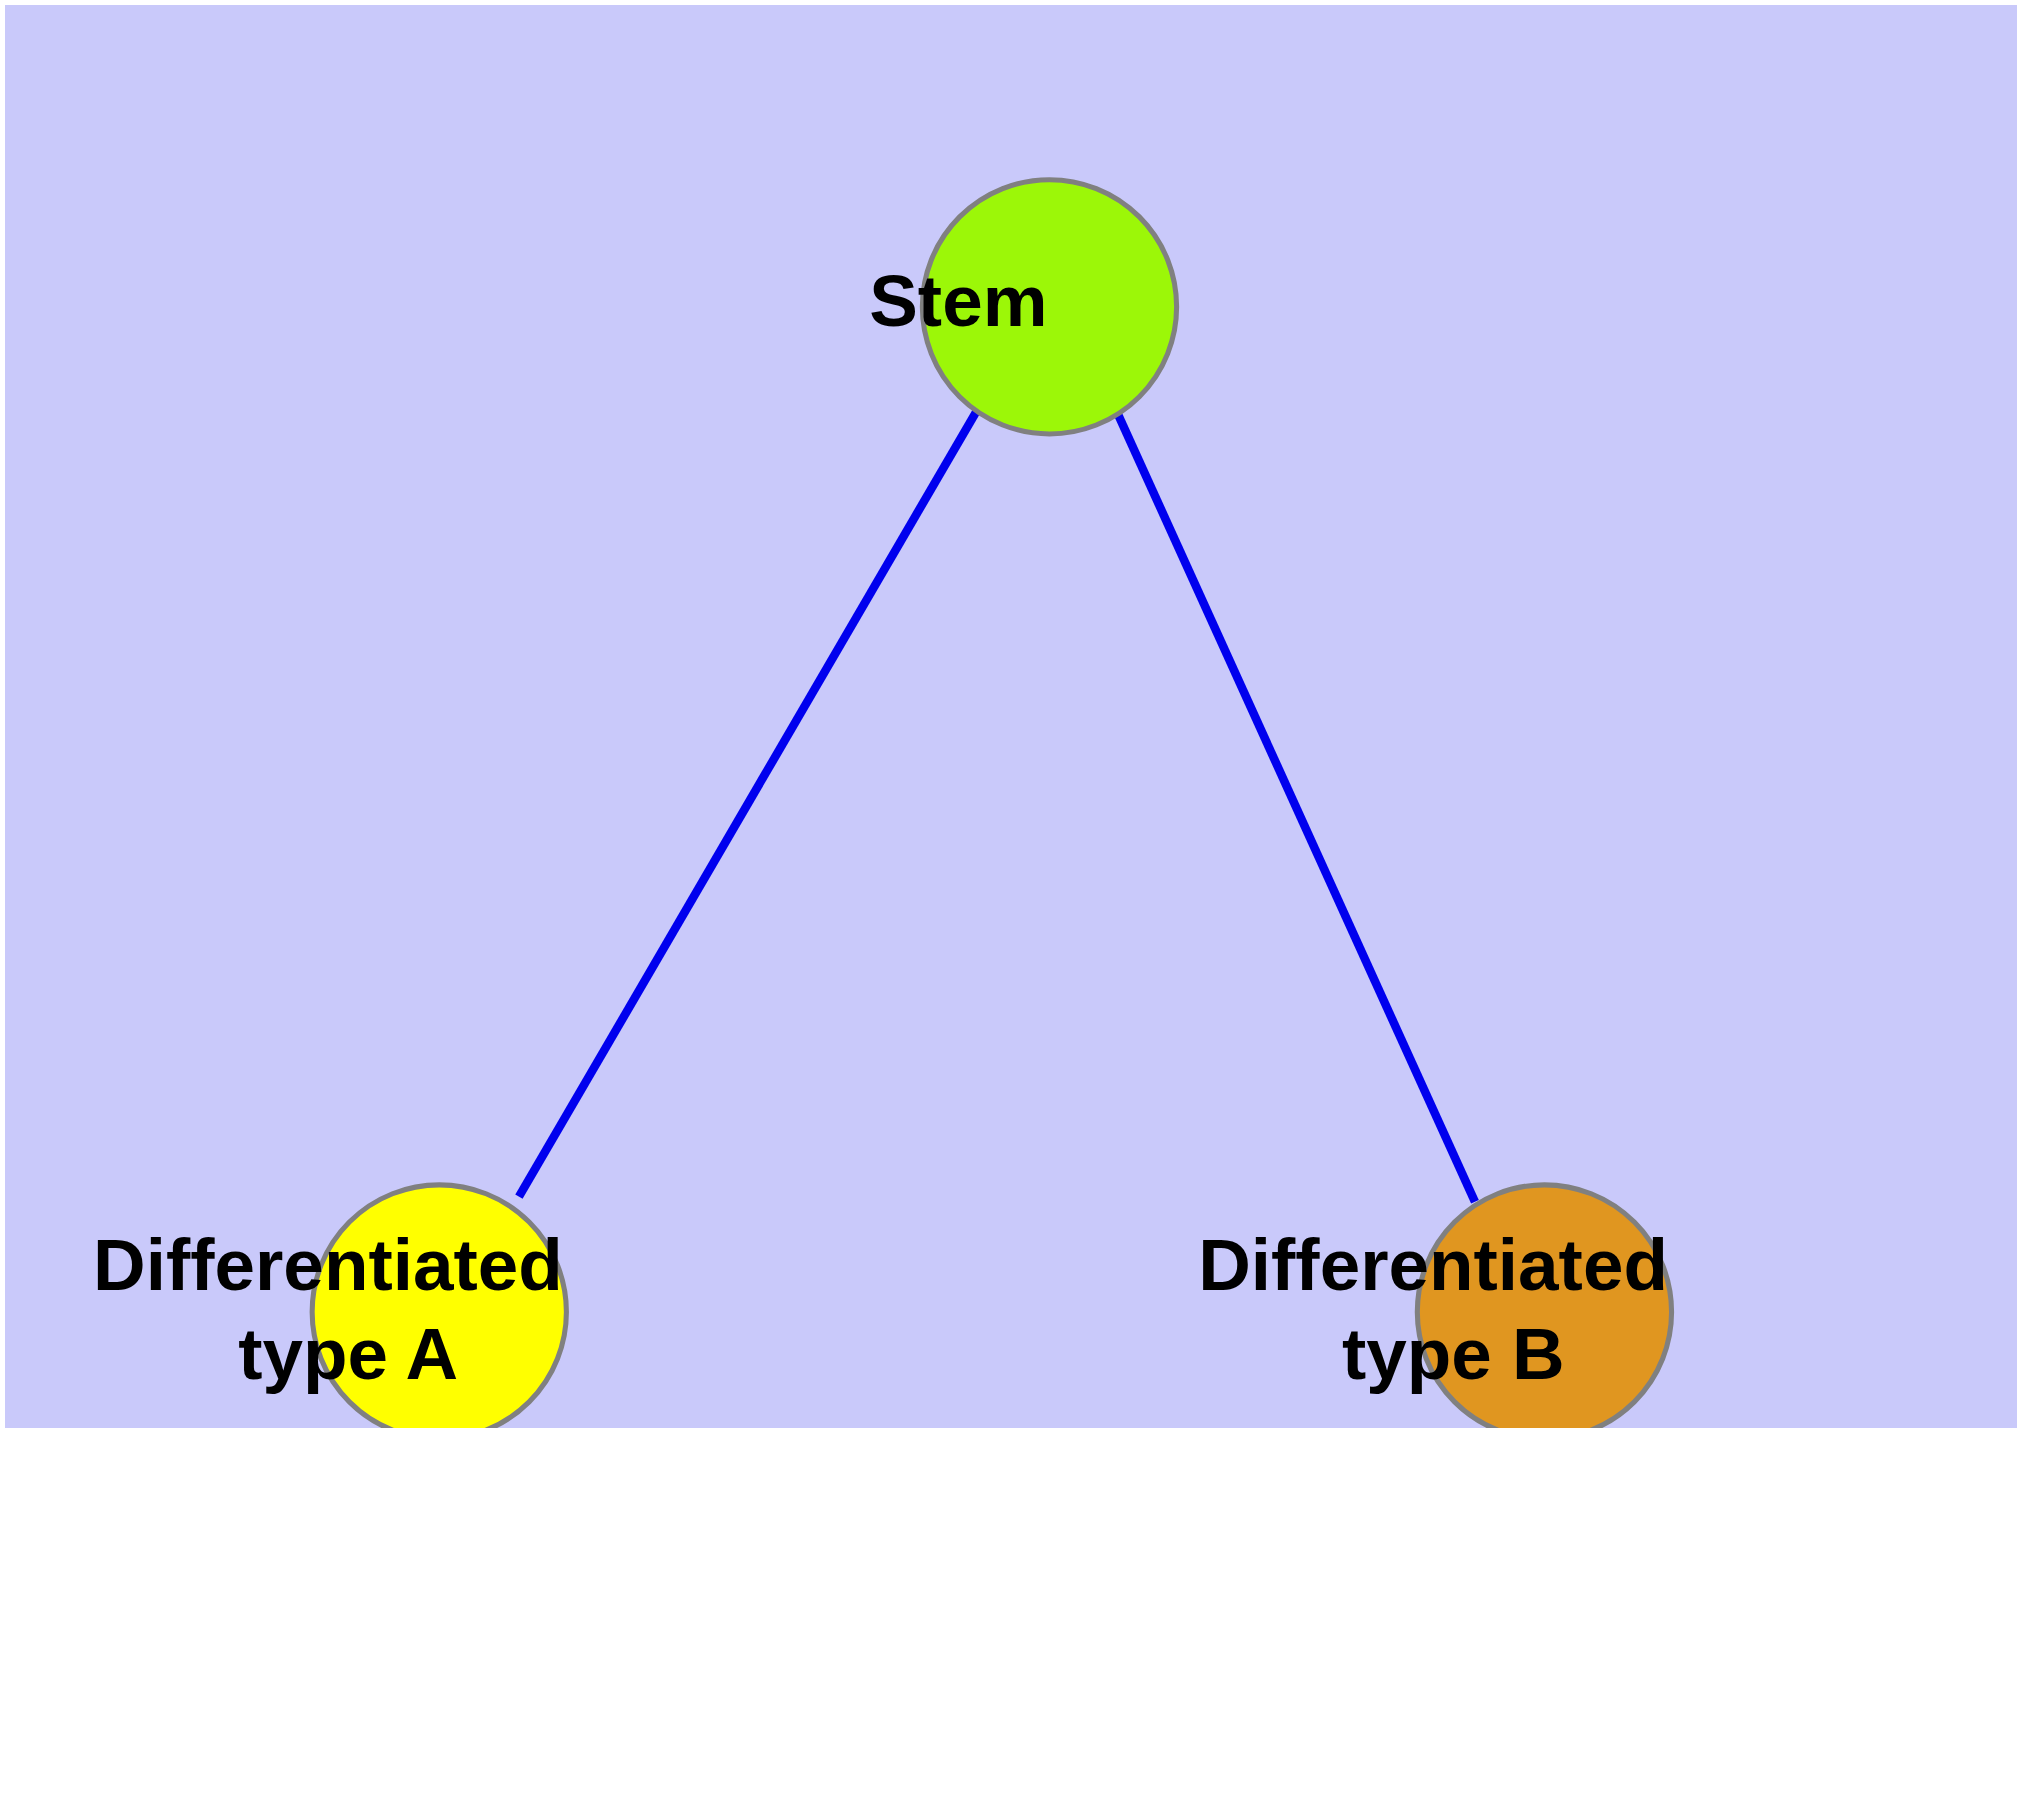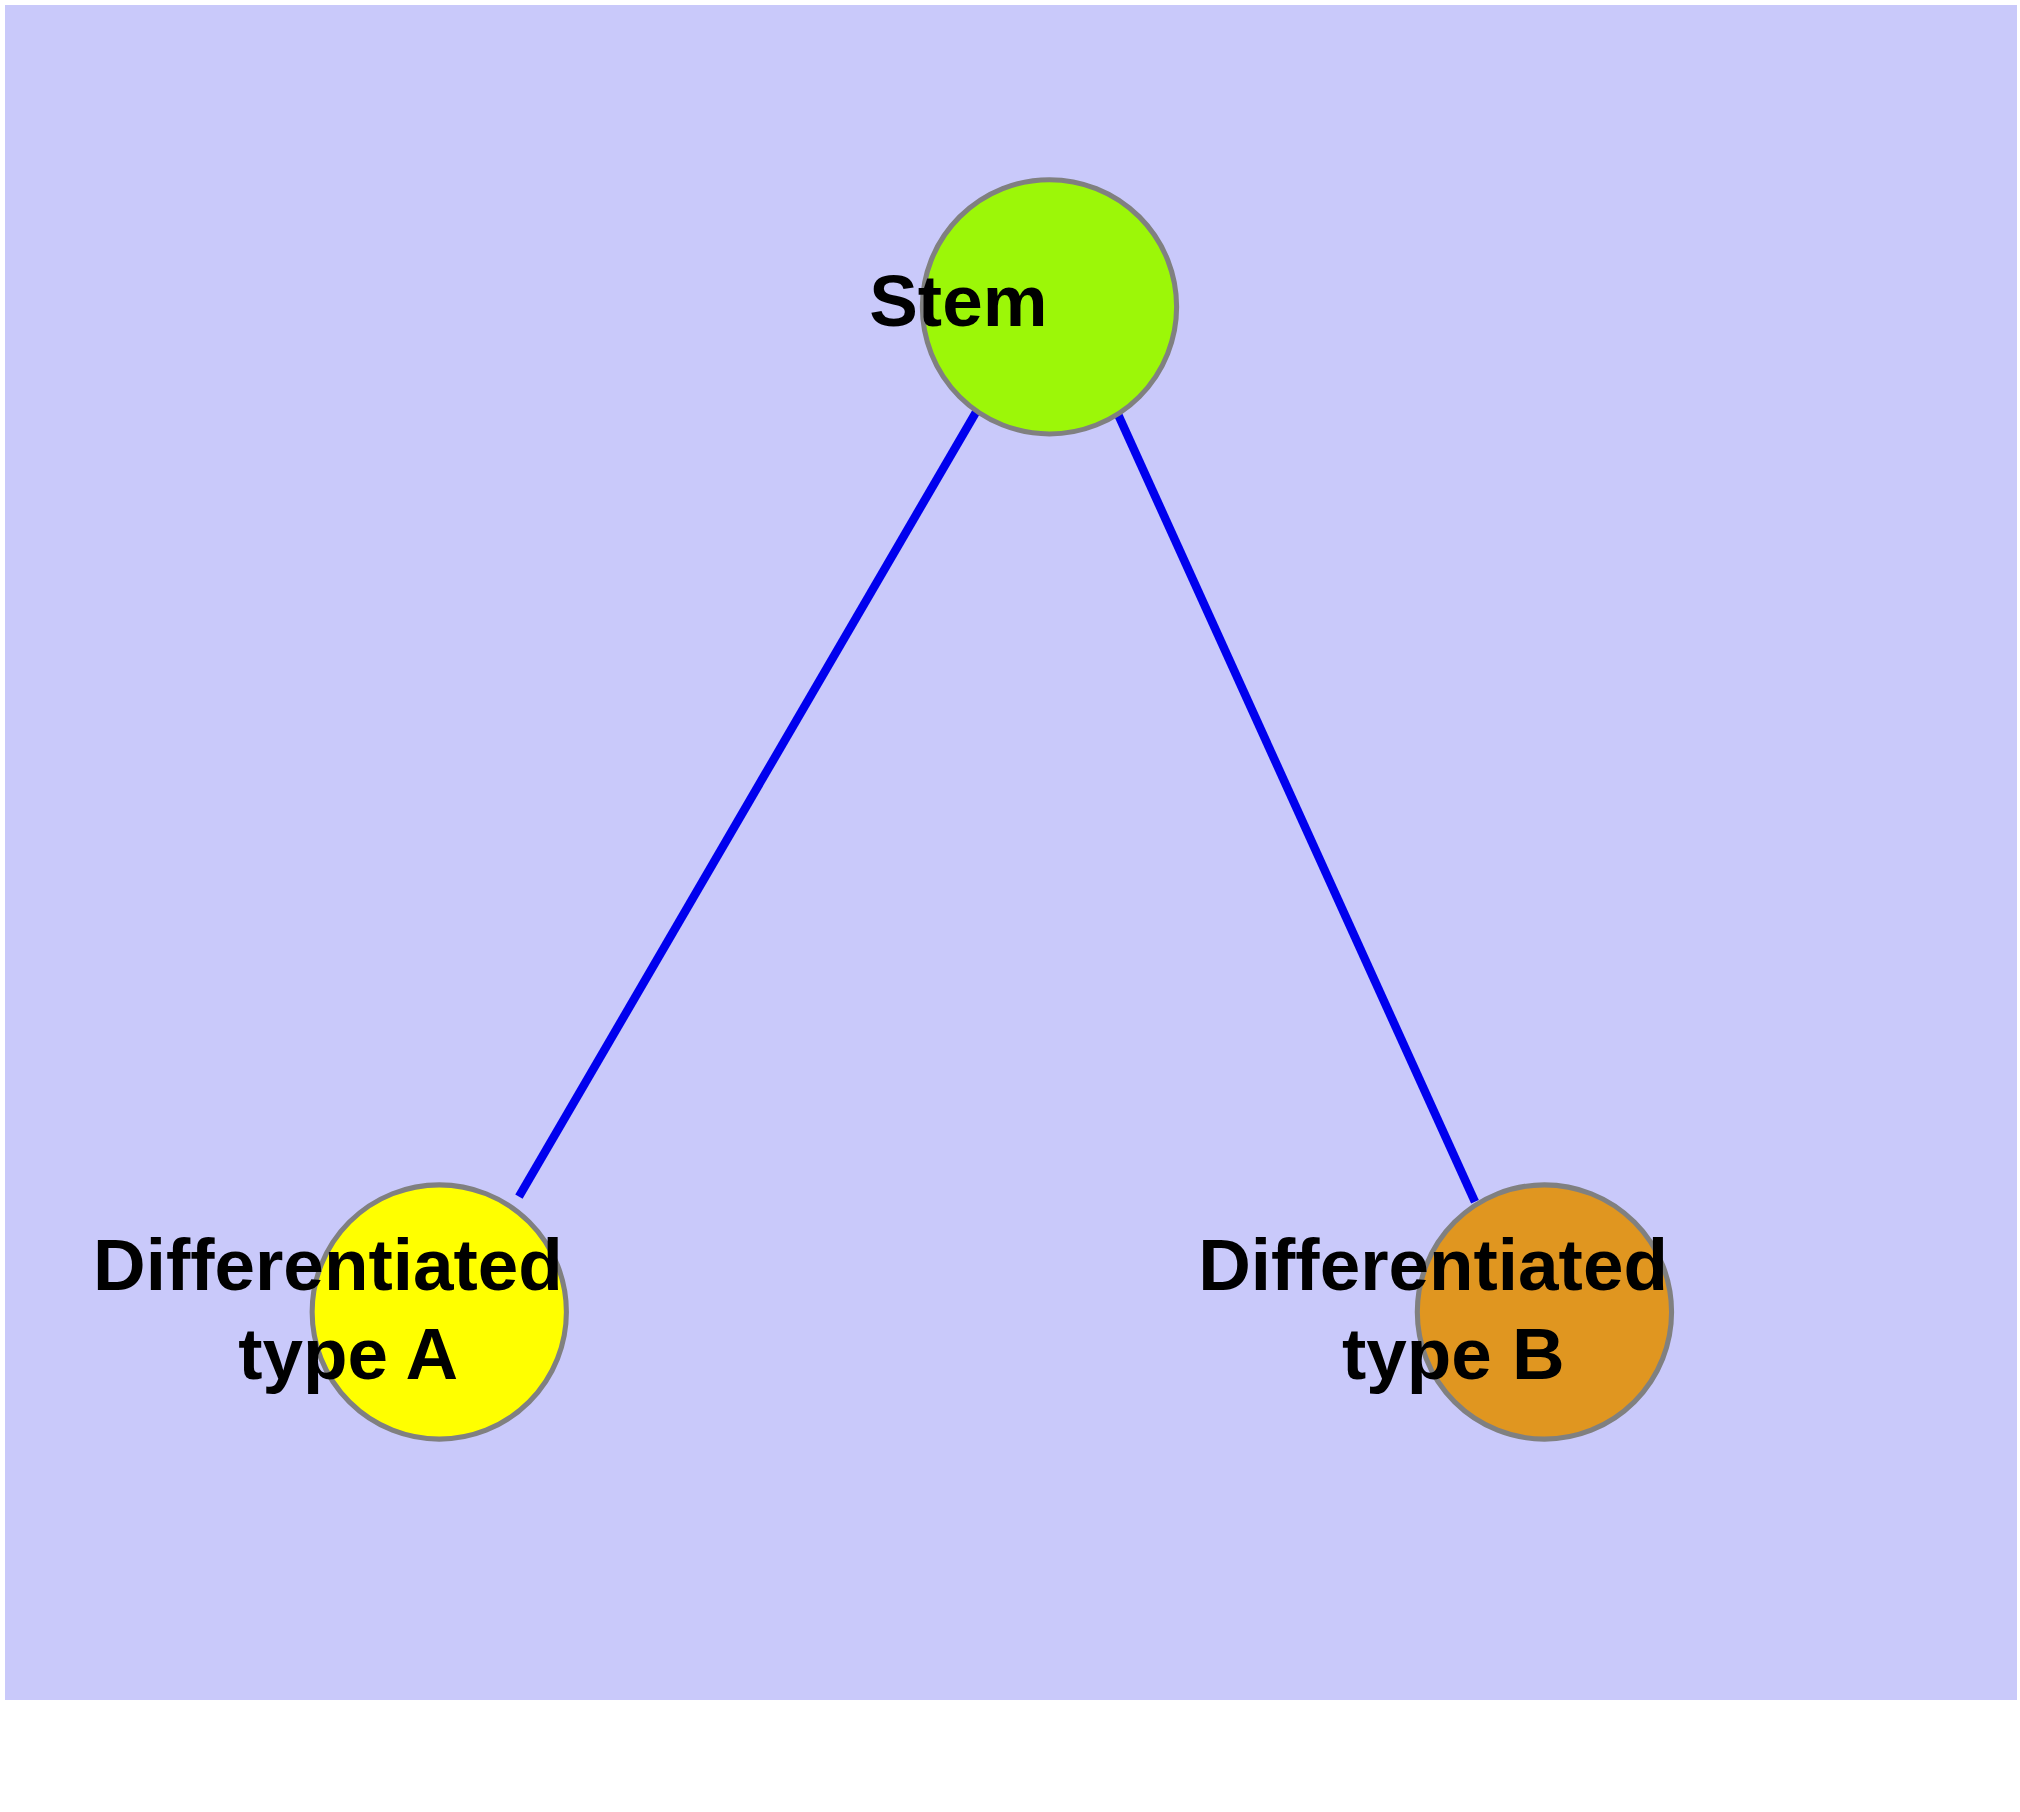--- a/index.html
+++ b/index.html
@@ -48,21 +48,21 @@
     font-size: 86px;
     fill: #000000;
     text-anchor: middle;
     dominant-baseline: middle;
     white-space: pre;
   }
 </style>
 </head>
 <body>
 
-<div id="canvas" style="width: 2021px; height: 1700px; background: rgb(255, 255, 255);">
+<div id="canvas" style="width: 2021px; height: 1428px; background: rgb(255, 255, 255);">
 
   <div id="plot-area" style="background: rgb(201, 201, 250);"></div>
 
   <svg id="graph-svg" viewBox="0 0 2384 2138" style="width: 2021px; height: 1812px;">
 
     <g>
       <line class="edge-line" x1="1152" y1="485" x2="612" y2="1412" stroke="#0000ee" stroke-width="10"></line>
       <line class="edge-line" x1="1318" y1="487" x2="1740" y2="1418" stroke="#0000ee" stroke-width="10"></line>
     </g>
 

